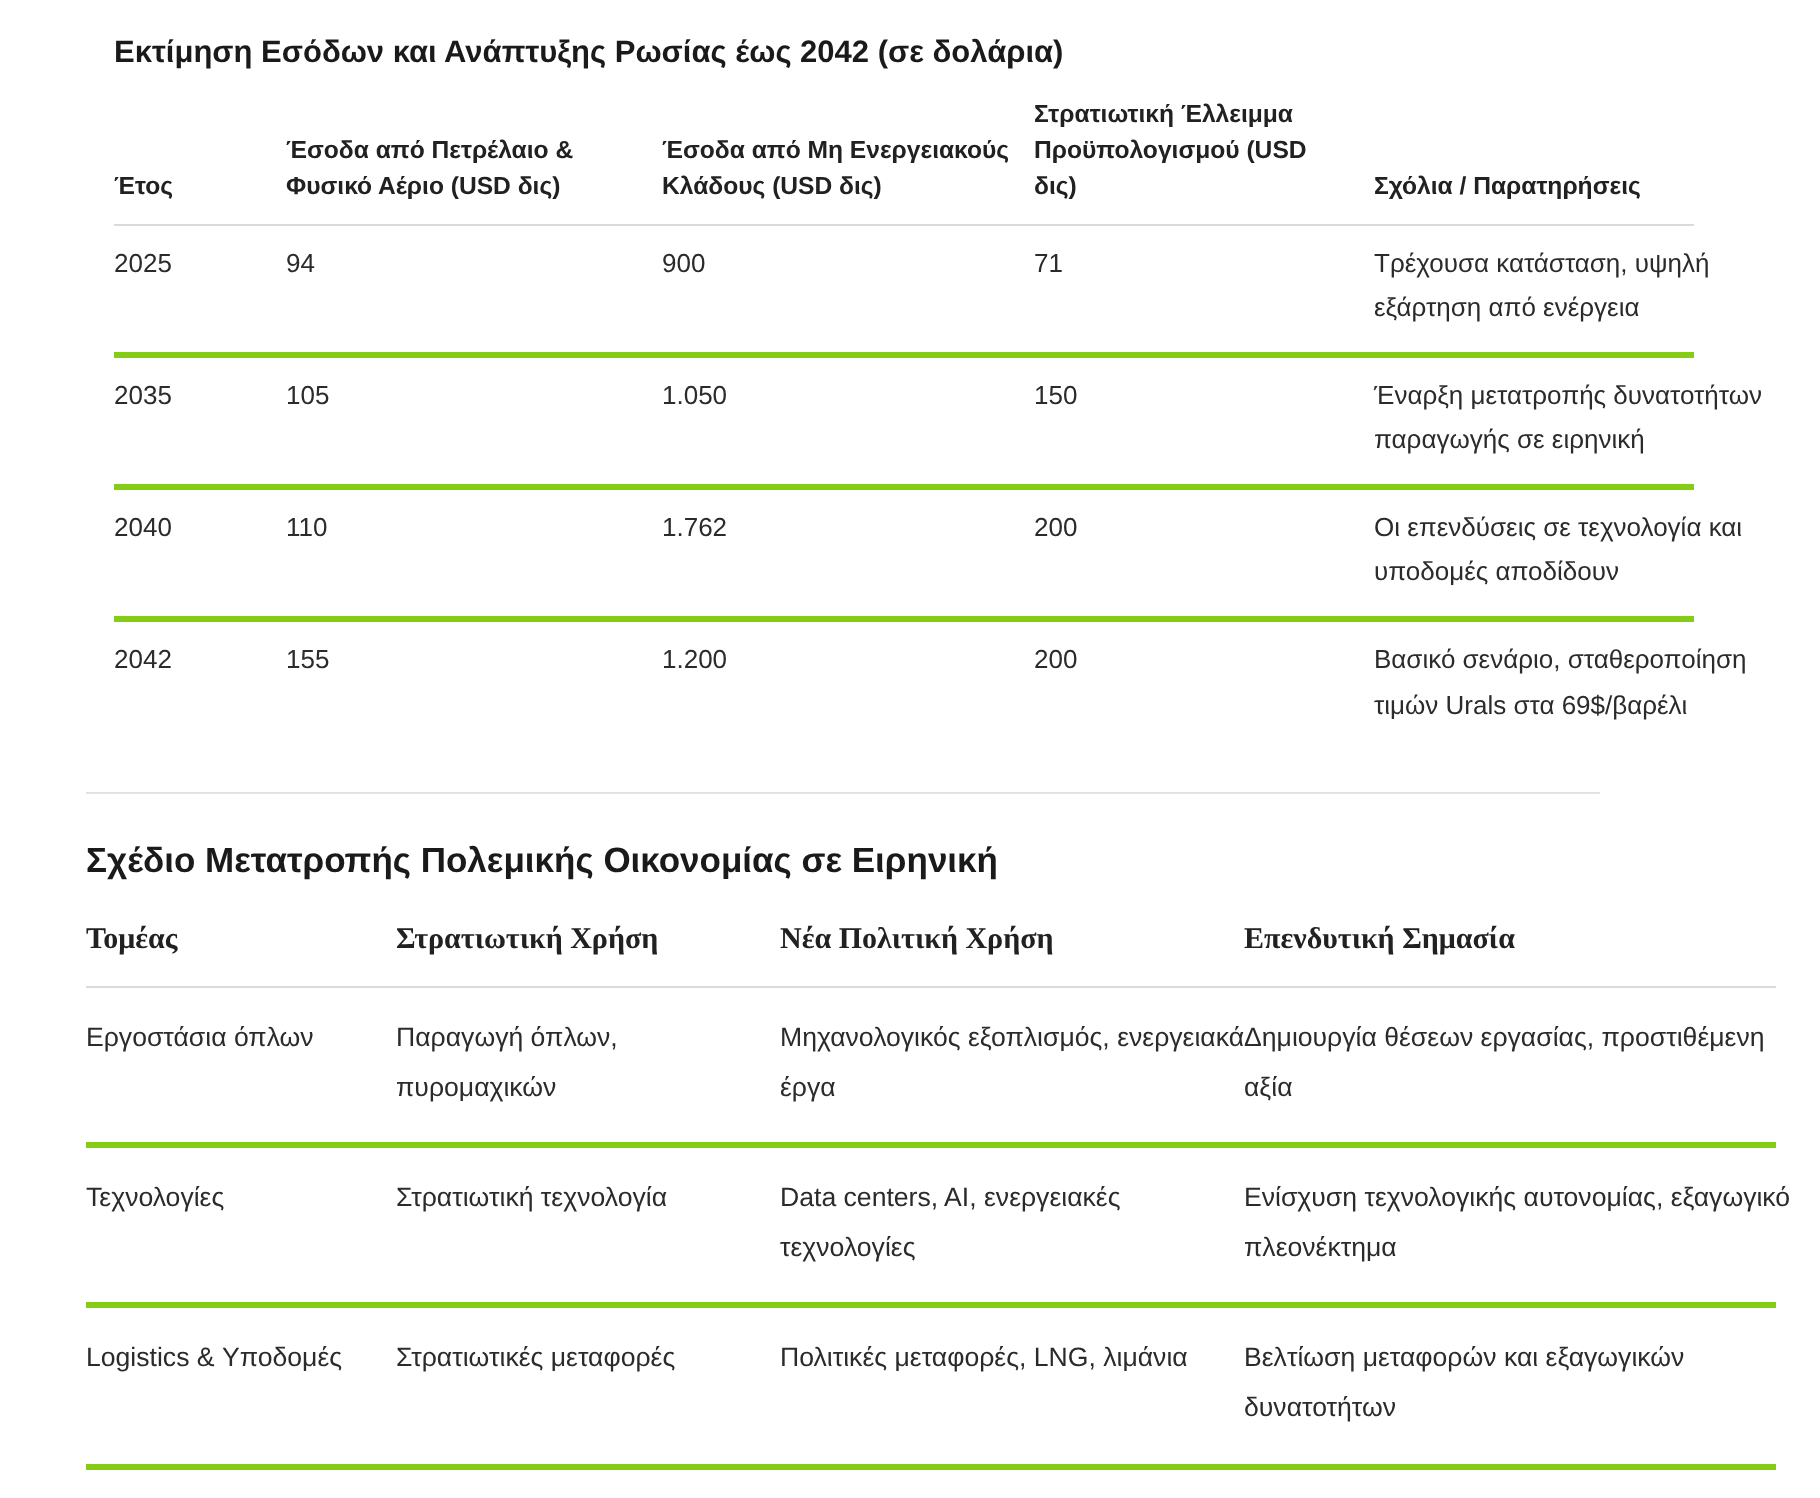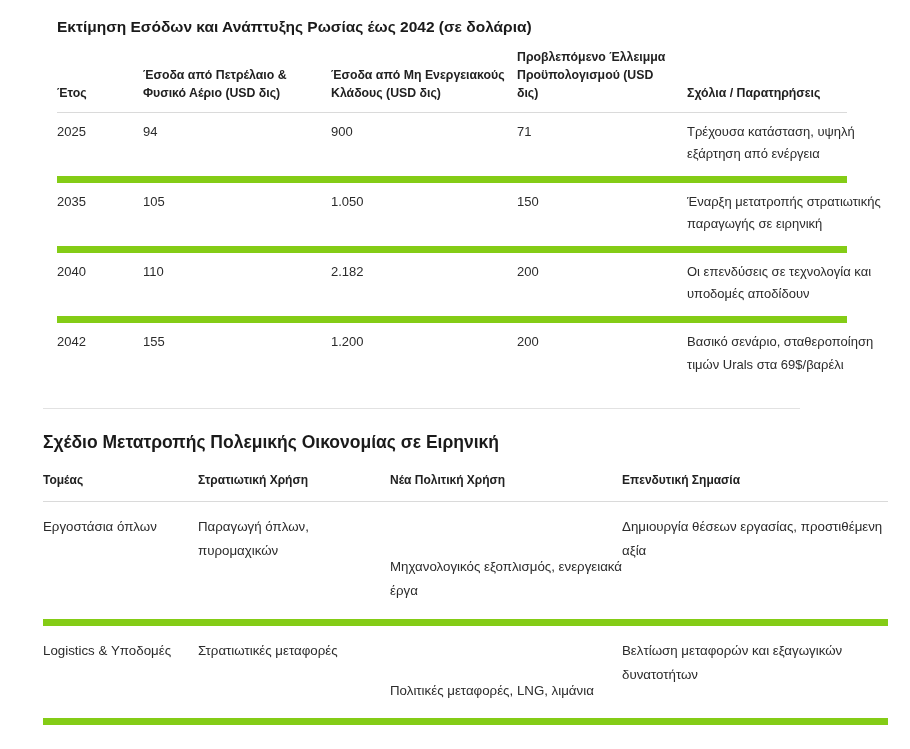--- a/index.html
+++ b/index.html
@@ -15,21 +15,21 @@
   .sec1 { margin: 18px 0 0 57px; width: 790px; }
   .t1-title {
     font-size: 15.5px; font-weight: 700; color: #1a1a1a;
     margin: 16px 0 11px 0; line-height: 1.2;
   }
   table.tbl { border-collapse: collapse; table-layout: fixed; }
   .tbl th {
     text-align: left; vertical-align: bottom; font-weight: 700;
     color: #212121; border-bottom: 1px solid #dadada; line-height: 1.5;
   }
-  .tbl td { vertical-align: top; border-bottom: 7px solid #84cc16; color: #2b2b2b; }
+  .tbl td { vertical-align: top; border-bottom: 3px solid #84cc16; color: #2b2b2b; }
   .cell-inner { overflow: visible; }
 
   .t1 { width: 790px; font-size: 13px; }
   .t1 th { font-size: 12.3px; padding: 0 10px 9px 0; }
   .t1 td { padding: 8px 10px 11px 0; line-height: 1.7; }
   .t1 tr:last-child td { border-bottom: none; }
   .t1 th:nth-child(5) { white-space: nowrap; }
   .t1 td:nth-child(5) .cell-inner { width: 200px; }
 
   
@@ -38,23 +38,23 @@
     margin: 21px 0 0 43px; width: 757px; height: 0;
   }
 
   
   .sec2 { margin: 23px 0 0 43px; width: 845px; }
   .t2-title {
     font-size: 17.5px; font-weight: 700; color: #1a1a1a;
     margin: 13px 0 17px 0; line-height: 1.25;
   }
   .t2 { width: 845px; font-size: 13.3px; }
-  .t2 th { font-size: 12px; padding: 0 10px 12px 0; }
+  .t2 th { font-size: 15px; padding: 0 10px 12px 0; font-family: Liberation Serif, serif; }
   .t2 td { padding: 13px 10px 15px 0; line-height: 1.85; }
-  .t2 td:nth-child(3) .cell-inner { width: 235px; margin-top: 40px; }
+  .t2 td:nth-child(3) .cell-inner { width: 235px; }
   .t2 td:nth-child(4) .cell-inner { width: 280px; }
 </style>
 </head>
 <body>
 
 <main class="doc">
 
   <section class="sec1">
     <h3 class="t1-title">Εκτίμηση Εσόδων και Ανάπτυξης Ρωσίας έως 2042 (σε δολάρια)</h3>
     <table class="tbl t1">
@@ -63,21 +63,21 @@
         <col style="width:188px">
         <col style="width:186px">
         <col style="width:170px">
         <col style="width:160px">
       </colgroup>
       <thead>
         <tr>
             <th>Έτος</th>
             <th>Έσοδα από Πετρέλαιο &amp; Φυσικό Αέριο (USD δις)</th>
             <th>Έσοδα από Μη Ενεργειακούς Κλάδους (USD δις)</th>
-            <th>Προβλεπόμενο Έλλειμμα Προϋπολογισμού (USD δις)</th>
+            <th>Στρατιωτική Έλλειμμα Προϋπολογισμού (USD δις)</th>
             <th>Σχόλια / Παρατηρήσεις</th>
           </tr>
       </thead>
       <tbody>
           <tr>
             <td>
               <div class="cell-inner">2025</div>
             </td>
             <td>
               <div class="cell-inner">94</div>
@@ -99,32 +99,32 @@
             <td>
               <div class="cell-inner">105</div>
             </td>
             <td>
               <div class="cell-inner">1.050</div>
             </td>
             <td>
               <div class="cell-inner">150</div>
             </td>
             <td>
-              <div class="cell-inner">Έναρξη μετατροπής στρατιωτικής παραγωγής σε ειρηνική</div>
+              <div class="cell-inner">Έναρξη μετατροπής δυνατοτήτων παραγωγής σε ειρηνική</div>
             </td>
           </tr>
           <tr>
             <td>
               <div class="cell-inner">2040</div>
             </td>
             <td>
               <div class="cell-inner">110</div>
             </td>
             <td>
-              <div class="cell-inner">2.182</div>
+              <div class="cell-inner">1.762</div>
             </td>
             <td>
               <div class="cell-inner">200</div>
             </td>
             <td>
               <div class="cell-inner">Οι επενδύσεις σε τεχνολογία και υποδομές αποδίδουν</div>
             </td>
           </tr>
           <tr>
             <td>
@@ -176,20 +176,34 @@
             </td>
             <td>
               <div class="cell-inner">Μηχανολογικός εξοπλισμός, ενεργειακά έργα</div>
             </td>
             <td>
               <div class="cell-inner">Δημιουργία θέσεων εργασίας, προστιθέμενη αξία</div>
             </td>
           </tr>
           <tr>
             <td>
+              <div class="cell-inner">Τεχνολογίες</div>
+            </td>
+            <td>
+              <div class="cell-inner">Στρατιωτική τεχνολογία</div>
+            </td>
+            <td>
+              <div class="cell-inner">Data centers, AI, ενεργειακές τεχνολογίες</div>
+            </td>
+            <td>
+              <div class="cell-inner">Ενίσχυση τεχνολογικής αυτονομίας, εξαγωγικό πλεονέκτημα</div>
+            </td>
+          </tr>
+          <tr>
+            <td>
               <div class="cell-inner">Logistics &amp; Υποδομές</div>
             </td>
             <td>
               <div class="cell-inner">Στρατιωτικές μεταφορές</div>
             </td>
             <td>
               <div class="cell-inner">Πολιτικές μεταφορές, LNG, λιμάνια</div>
             </td>
             <td>
               <div class="cell-inner">Βελτίωση μεταφορών και εξαγωγικών δυνατοτήτων</div>

